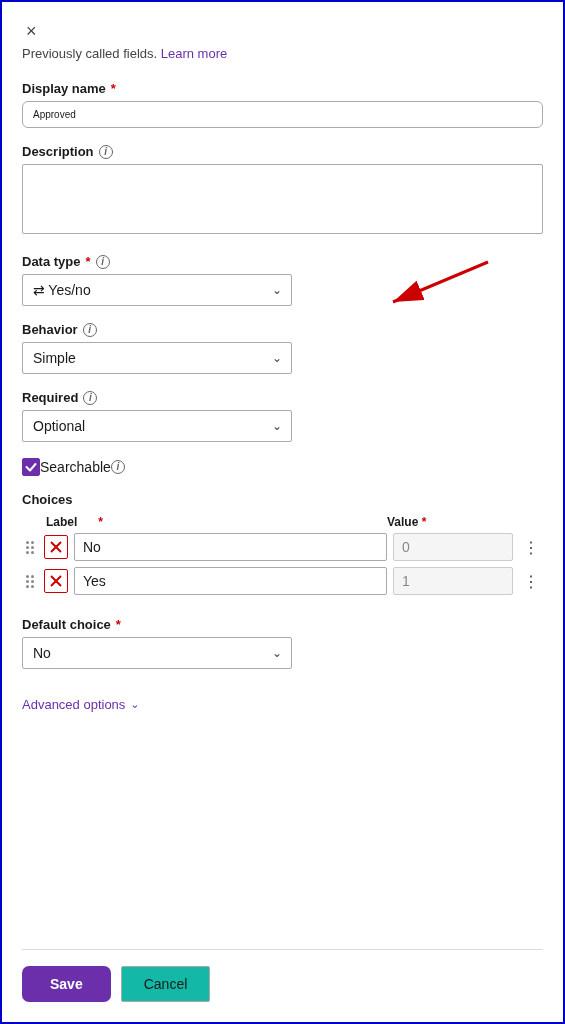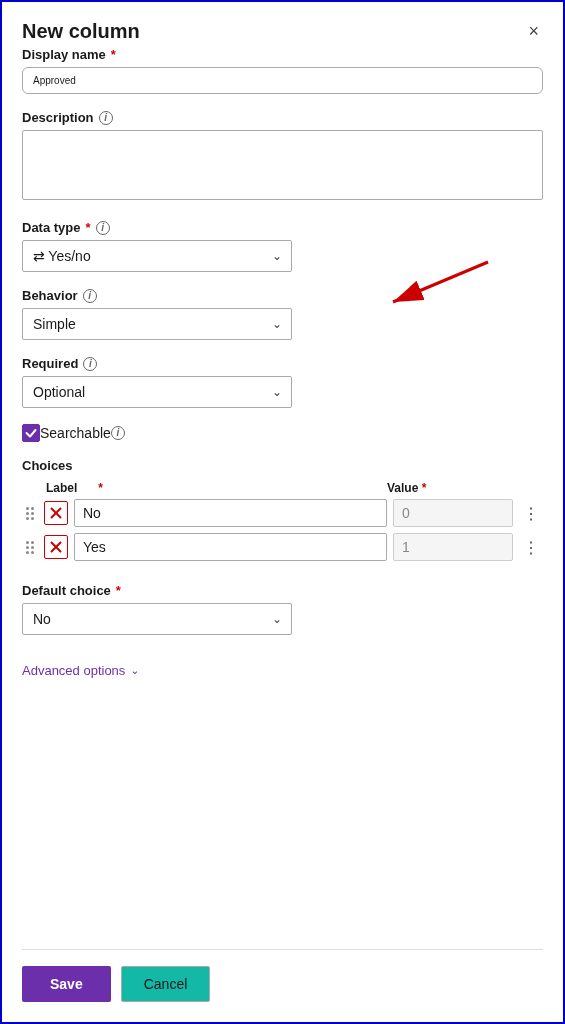--- a/index.html
+++ b/index.html
@@ -264,21 +264,21 @@
       padding-top: 16px;
       border-top: 1px solid #ddd;
     }
     .save-btn {
       background: #6b2fac;
       color: white;
       border: none;
       padding: 9px 28px;
       font-size: 14px;
       font-weight: 600;
-      border-radius: 2px;
+      border-radius: 7px;
       cursor: pointer;
     }
     .cancel-btn {
       background: #14b8a6;
       color: #1a1a1a;
       border: 1px solid #aaa;
       padding: 9px 22px;
       font-size: 14px;
       border-radius: 2px;
       cursor: pointer;
@@ -307,24 +307,27 @@
       <defs>
         <marker id="arrowhead" markerWidth="10" markerHeight="7" refX="10" refY="3.5" orient="auto">
           <polygon points="0 0, 10 3.5, 0 7" fill="#cc0000"></polygon>
         </marker>
       </defs>
       <line x1="115" y1="5" x2="20" y2="45" stroke="#cc0000" stroke-width="3" marker-end="url(#arrowhead)"></line>
     </svg>
   </div>
 
   <div class="modal-header">
-    <span class="modal-title">New column</span>
     <button class="close-btn">×</button>
   </div>
 
+  <div class="subtitle">
+    <span>Previously called fields.</span>
+    <a href="#">Learn more</a>
+  </div>
 
   <div class="field-group">
     <div class="field-label">
       <span>Display name</span>
       <span class="required-star">*</span>
     </div>
     <input class="text-input" type="text" value="Approved" style="">
   </div>
 
   <div class="field-group">

